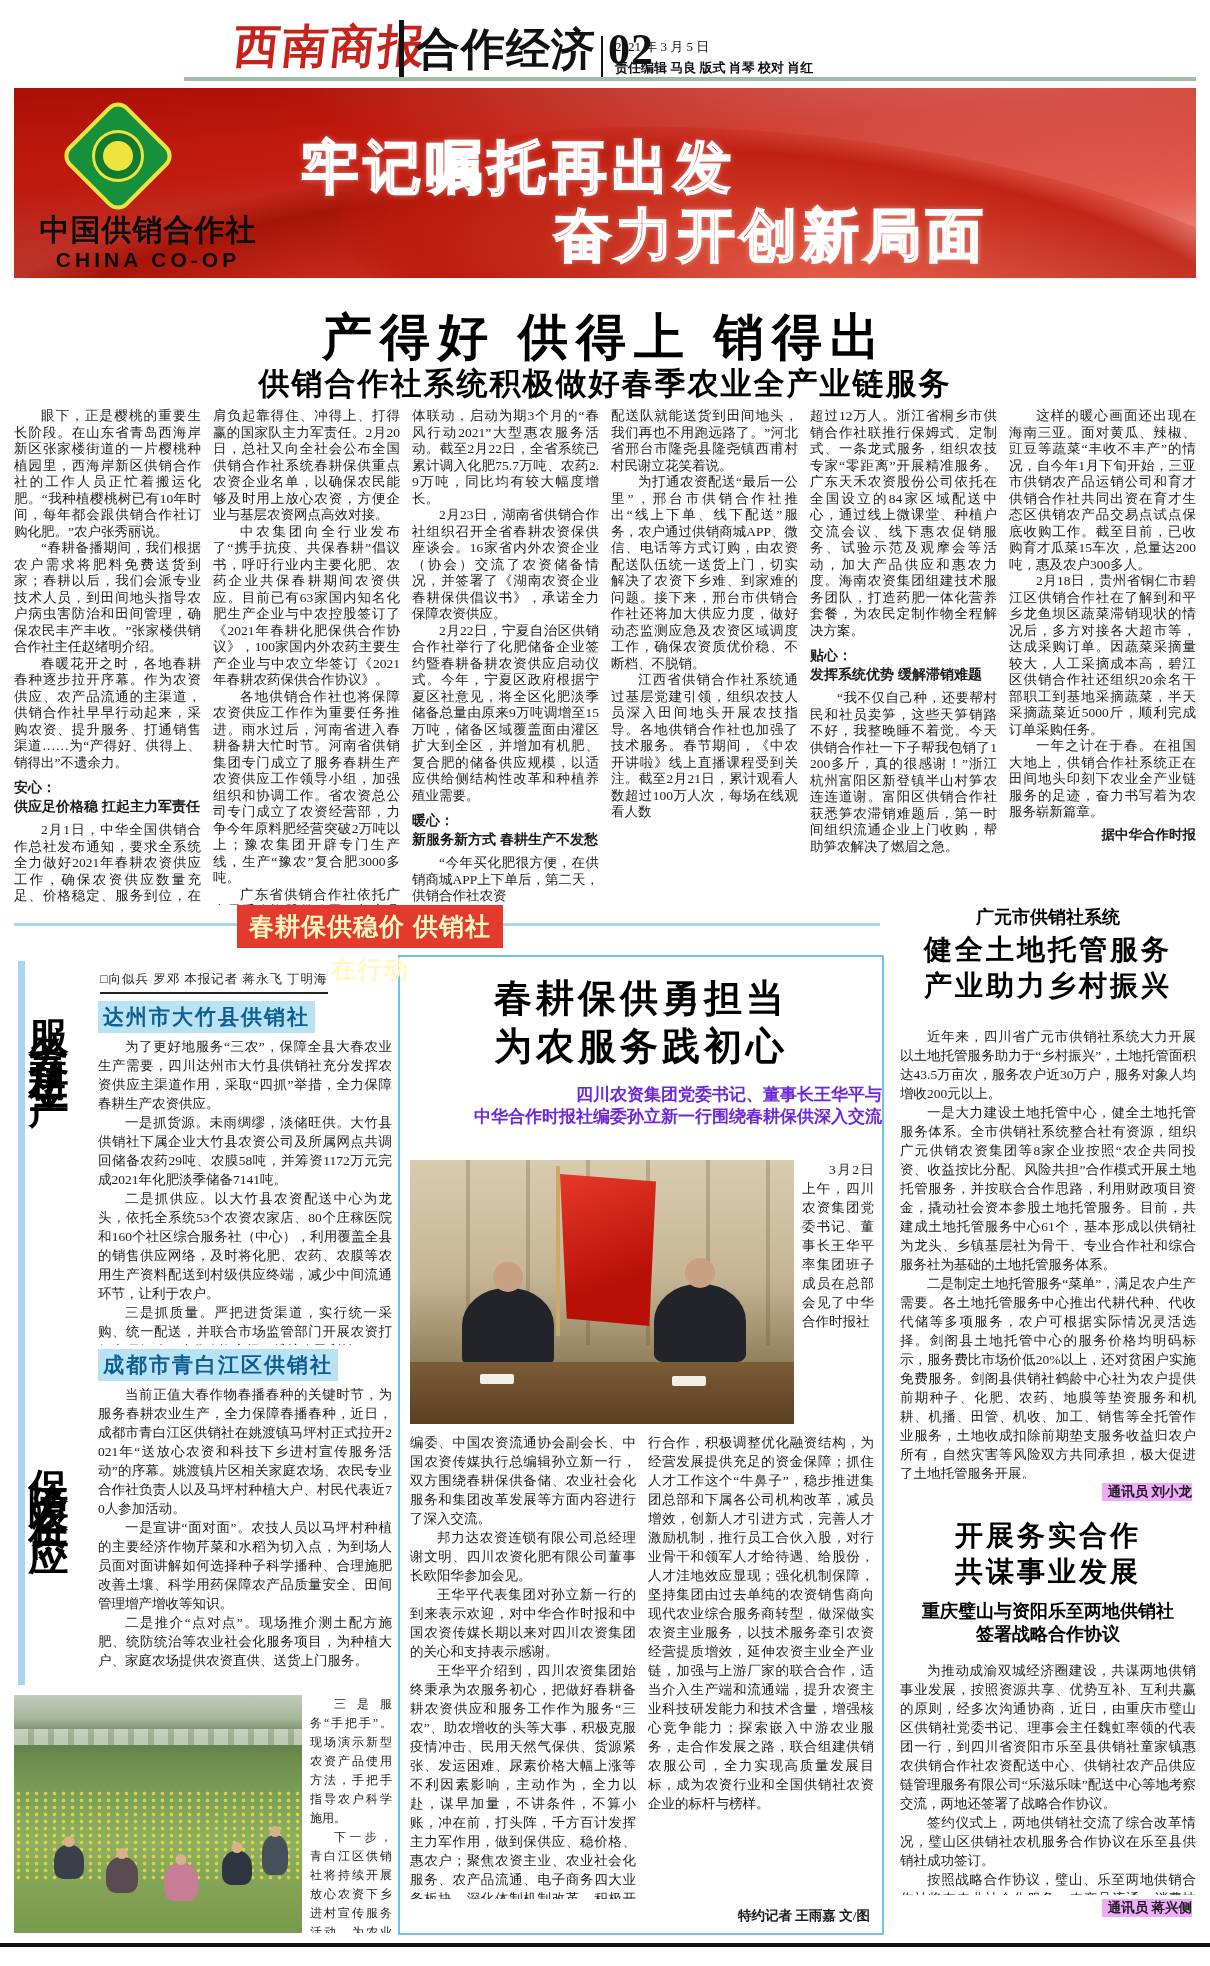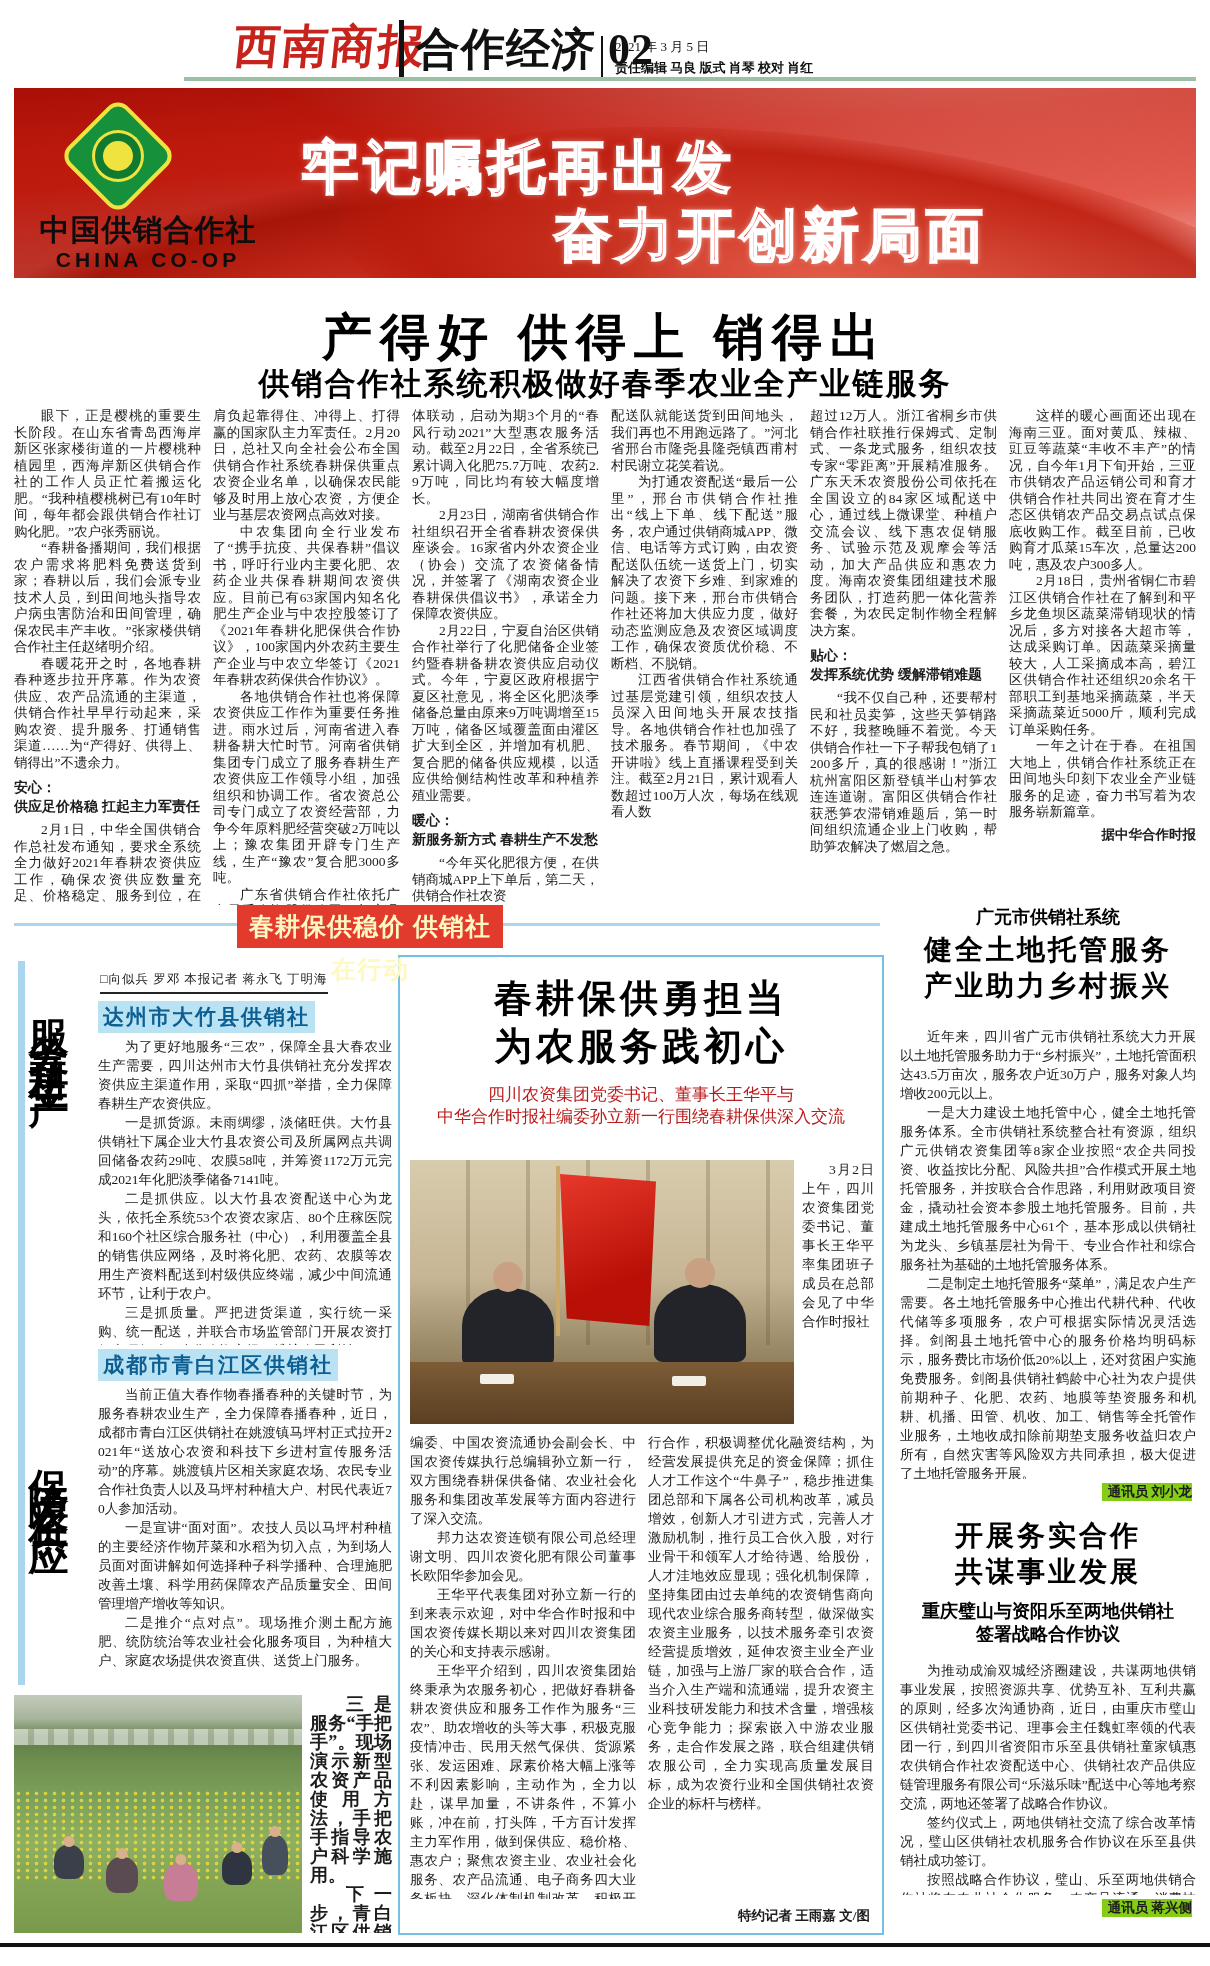--- a/index.html
+++ b/index.html
@@ -86,28 +86,28 @@
            background:linear-gradient(180deg,#c2cbbb 0%,#a7b59b 10%,#5e7d49 18%,#6e8f4e 28%,
                       #7da35a 45%,#8fb060 62%,#85a556 78%,#789a4c 100%);}
   .field-photo::before{content:"";position:absolute;left:0;top:95px;width:100%;height:90px;opacity:.85;
            background-image:radial-gradient(circle,#e9d93f 1.6px,transparent 2.2px);background-size:9px 7px;}
   .field-photo::after{content:"";position:absolute;left:0;top:34px;width:100%;height:16px;
            background:repeating-linear-gradient(90deg,#e8ebe4 0 14px,#b9c2ae 14px 20px);opacity:.7;}
   .person{position:absolute;border-radius:45% 45% 30% 30%;}
   .person::before{content:"";position:absolute;left:50%;top:-9px;transform:translateX(-50%);
            width:11px;height:11px;border-radius:50%;background:#d9b08c;}
   .left-photo-side{position:absolute;left:296px;top:740px;width:82px;height:238px;overflow:hidden;
-           font-size:18px;line-height:19px;text-align:justify;font-weight:bold;}
+           font-size:12px;line-height:19px;text-align:justify;}
 
   
   .center-box{position:absolute;left:398px;top:955px;width:482px;height:976px;border:2px solid #74bfe4;background:#fff;}
   .c-hl{position:absolute;left:0;width:100%;text-align:center;font-size:38px;font-weight:900;letter-spacing:4px;
         color:#000;font-family:"Liberation Sans",sans-serif;}
   .c-hl1{top:16px;} .c-hl2{top:64px;}
-  .c-deck{position:absolute;left:0;width:100%;text-align:center;font-size:17px;font-weight:normal;color:#b91c1c;}
+  .c-deck{position:absolute;left:0;width:100%;text-align:right;font-size:17px;font-weight:bold;color:#6d28d9;}
   .c-deck1{top:126px;} .c-deck2{top:148px;}
   .meeting-photo{position:absolute;left:10px;top:203px;width:384px;height:264px;overflow:hidden;
         background:linear-gradient(180deg,#d8ccae 0%,#c6b594 45%,#9c8b69 70%,#6e5a3c 100%);}
   .meeting-photo .panels{position:absolute;left:0;top:0;width:100%;height:70%;
         background:repeating-linear-gradient(90deg,transparent 0 56px,rgba(90,70,40,.25) 56px 60px);}
   .flag{position:absolute;left:150px;top:14px;width:96px;height:152px;
         background:linear-gradient(160deg,#e6392b 0%,#b80f06 70%);
         clip-path:polygon(0 0,100% 5%,93% 100%,7% 95%);}
   .flag-pole{position:absolute;left:146px;top:6px;width:4px;height:170px;background:#caa96a;}
   .man{position:absolute;width:92px;height:78px;background:#23242a;border-radius:48% 48% 10% 10%;}
@@ -125,21 +125,21 @@
 
   
   .right-sec{position:absolute;left:900px;top:905px;width:296px;height:1030px;}
   .r-kicker{position:absolute;top:0;left:0;width:100%;text-align:center;font-size:18px;font-weight:bold;
         color:#000;font-family:"Liberation Sans",sans-serif;}
   .r-hl{position:absolute;left:0;width:100%;text-align:center;font-size:28px;font-weight:900;letter-spacing:3px;
         color:#000;font-family:"Liberation Sans",sans-serif;}
   .r-hl1{top:26px;} .r-hl2{top:62px;}
   .r-body{position:absolute;left:0;width:296px;font-size:13.5px;line-height:19px;text-align:justify;overflow:hidden;}
   .r-body1{top:122px;height:452px;}
-  .r-byline{position:absolute;right:4px;font-weight:bold;font-size:13.5px;background:#84cc16;padding-left:6px;}
+  .r-byline{position:absolute;right:4px;font-weight:bold;font-size:13.5px;background:#f0abfc;padding-left:6px;}
   .r-byline1{top:578px;}
   .r2-hl1{top:612px;} .r2-hl2{top:648px;}
   .r2-sub{position:absolute;left:0;width:100%;text-align:center;font-size:18px;font-weight:bold;color:#000;
         font-family:"Liberation Sans",sans-serif;}
   .r2-sub1{top:694px;} .r2-sub2{top:717px;}
   .r-body2{top:756px;height:234px;}
   .r-byline2{top:994px;}
 
   .page-rule{position:absolute;left:0;top:1943px;width:1210px;height:4px;background:#111;}
 </style>

